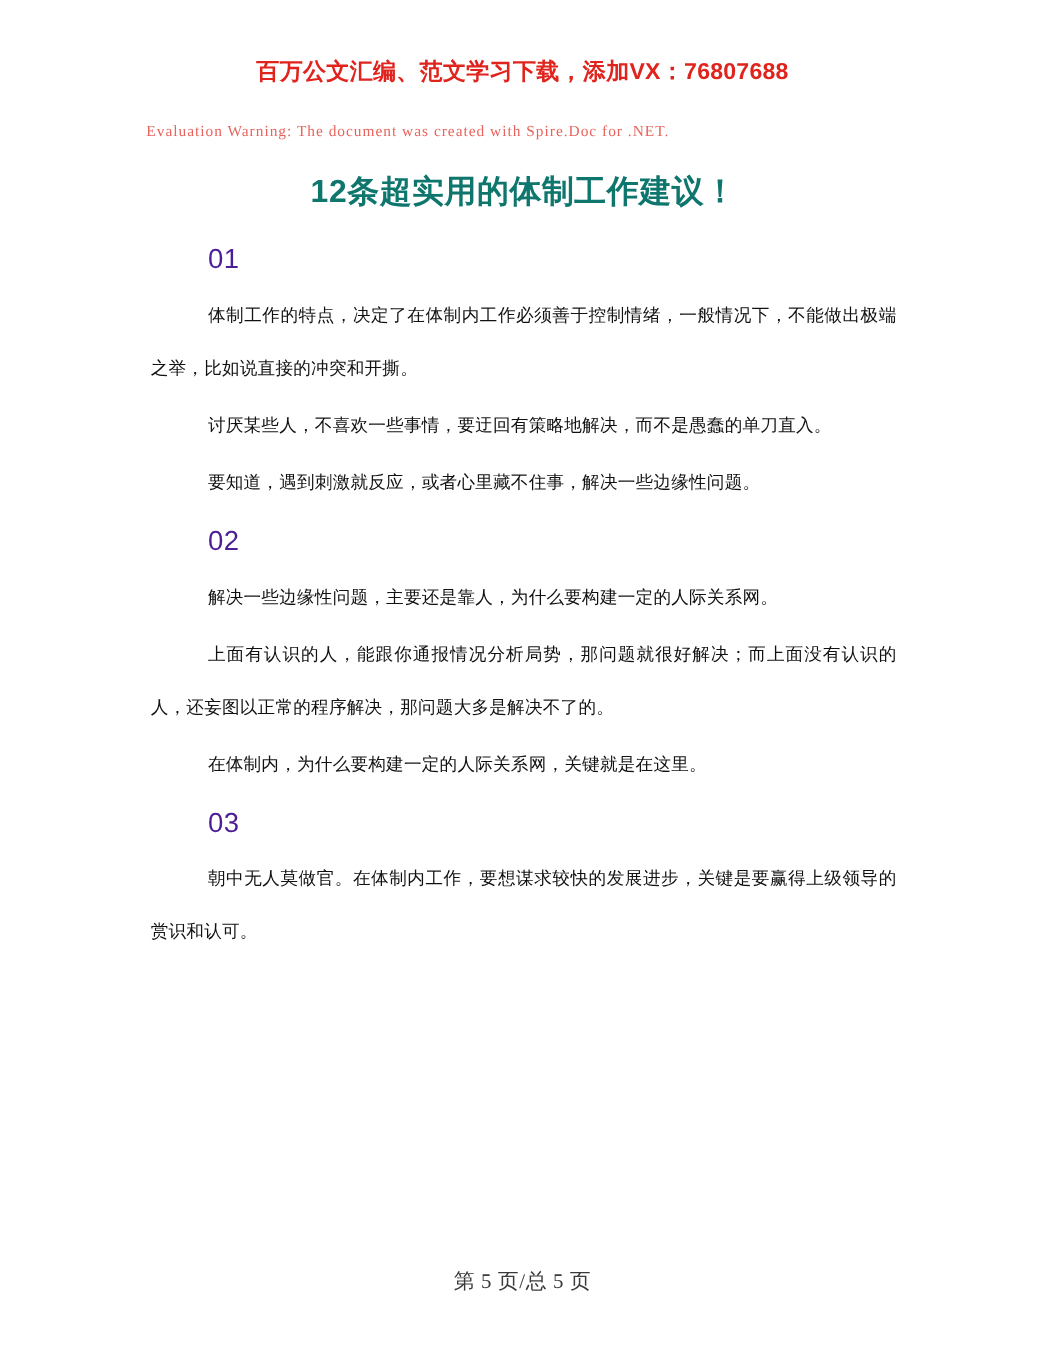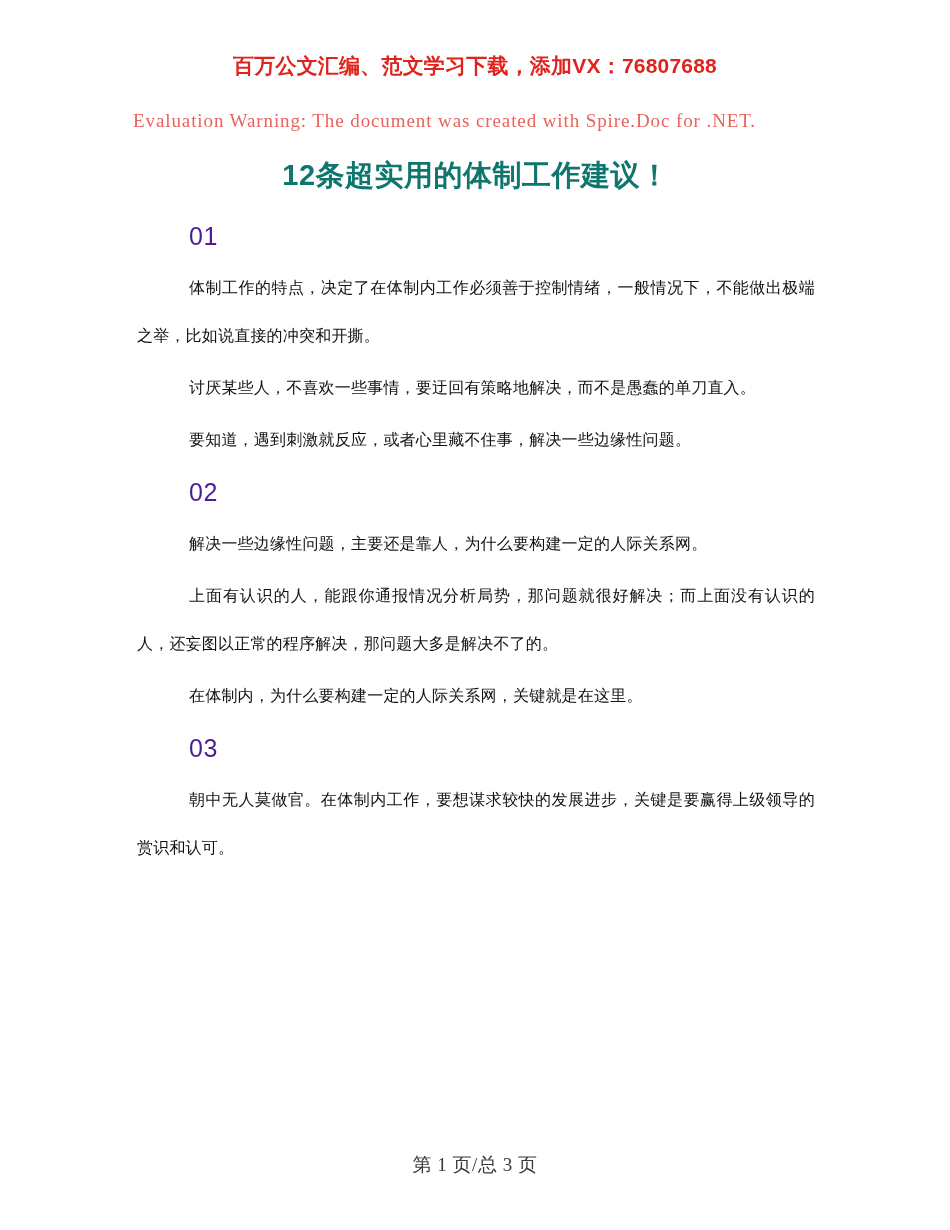--- a/index.html
+++ b/index.html
@@ -39,21 +39,21 @@
   }
 
   
   .eval-warning {
     position: absolute;
     top: 108px;
     left: 133px;
     width: 690px;
     color: #e8635c;
     font-family: "Liberation Serif", "DejaVu Serif", serif;
-    font-size: 19px;
+    font-size: 14px;
     line-height: 26px;
     letter-spacing: 0.9px;
     white-space: nowrap;
   }
 
   
   .doc-body {
     position: absolute;
     top: 152px;
     left: 133px;
@@ -121,15 +121,15 @@
         <p class="para">要知道，遇到刺激就反应，或者心里藏不住事，解决一些边缘性问题。</p>
         <p class="section-number">02</p>
         <p class="para">解决一些边缘性问题，主要还是靠人，为什么要构建一定的人际关系网。</p>
         <p class="para">上面有认识的人，能跟你通报情况分析局势，那问题就很好解决；而上面没有认识的人，还妄图以正常的程序解决，那问题大多是解决不了的。</p>
         <p class="para">在体制内，为什么要构建一定的人际关系网，关键就是在这里。</p>
         <p class="section-number">03</p>
         <p class="para">朝中无人莫做官。在体制内工作，要想谋求较快的发展进步，关键是要赢得上级领导的赏识和认可。</p>
       </div>
   </div>
 
-  <div class="page-footer">第 1 页/总 3 页</div>
+  <div class="page-footer">第 5 页/总 5 页</div>
 
 </div>
 
 </body></html>

